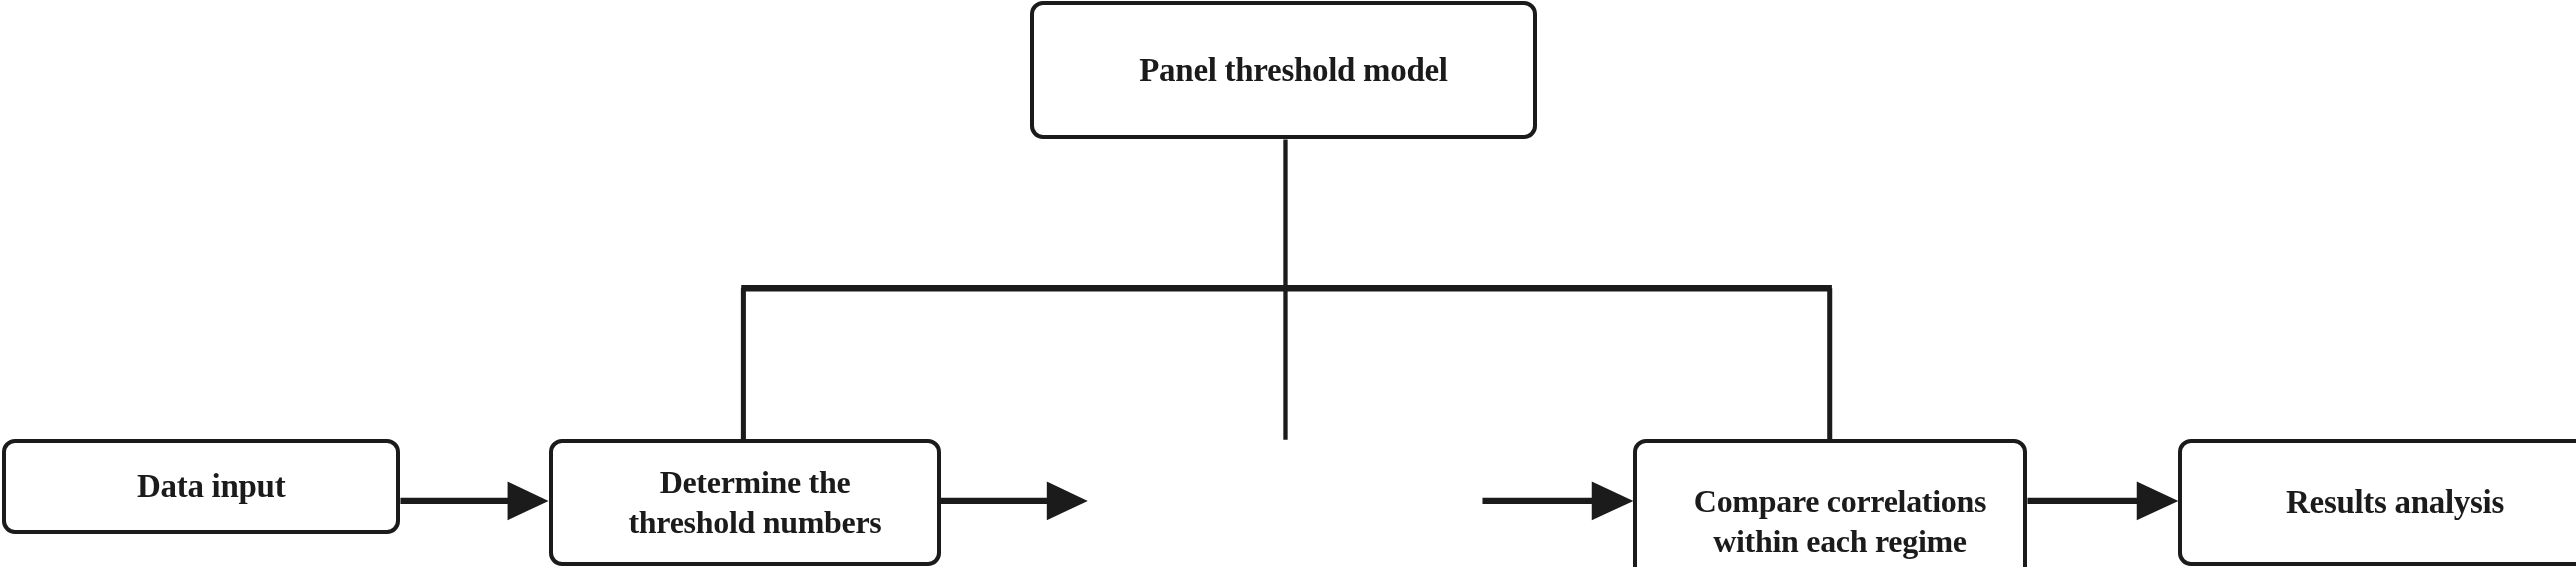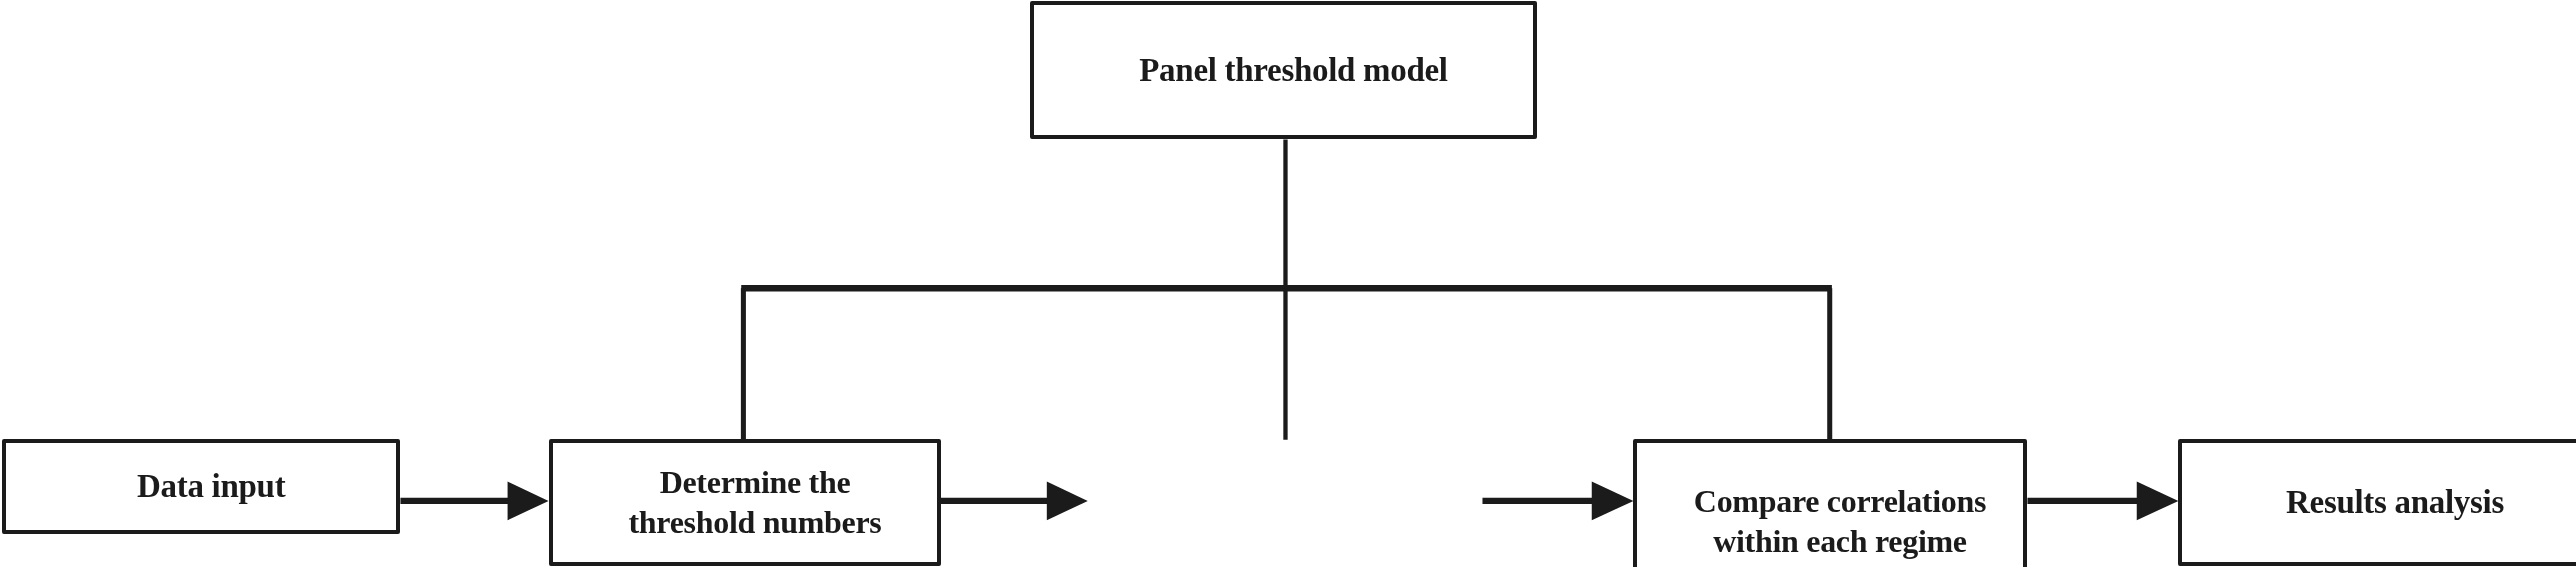--- a/index.html
+++ b/index.html
@@ -21,21 +21,21 @@
     left: 0;
     top: 0;
     width: 2576px;
     height: 567px;
   }
   .node-box {
     position: absolute;
     box-sizing: border-box;
     background: #ffffff;
     border: 4.3px solid #1b1b1b;
-    border-radius: 2px;
+    border-radius: 13px;
     display: flex;
     align-items: center;
     justify-content: center;
     text-align: center;
     z-index: 3;
     padding-left: 20px;
   }
   .node-label {
     font-family: "Liberation Serif", "DejaVu Serif", serif;
     font-weight: bold;

